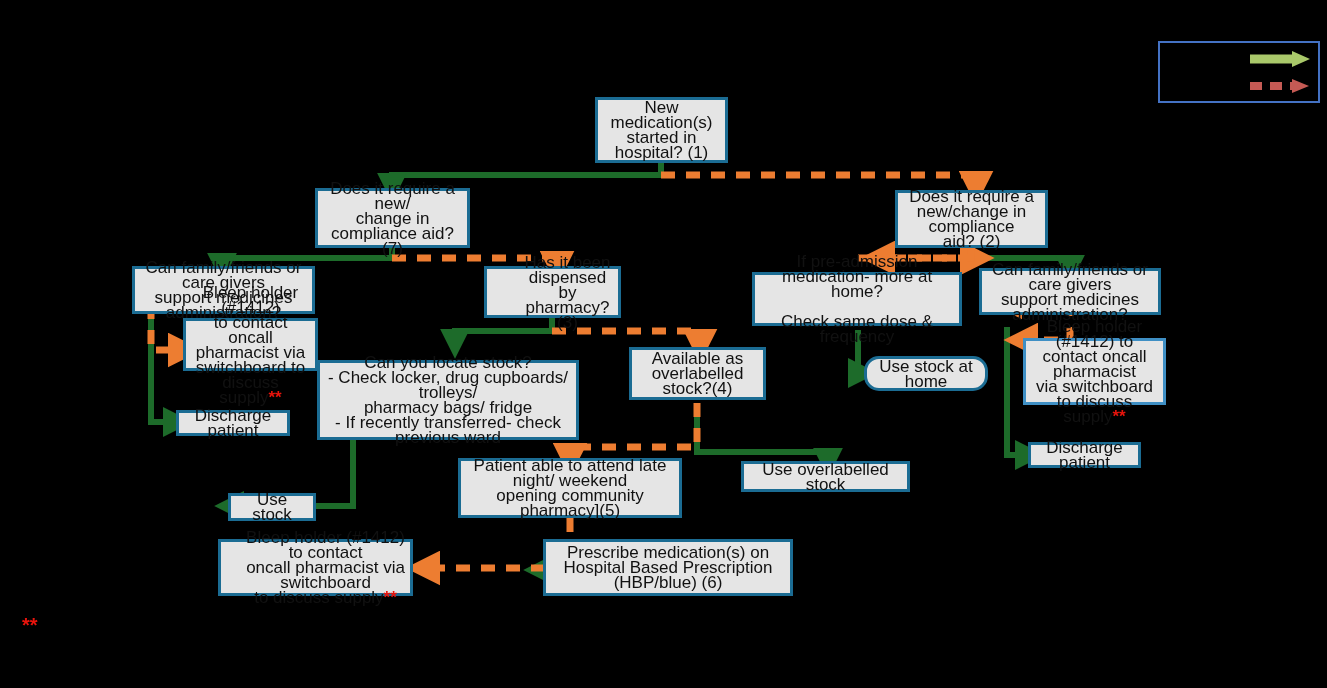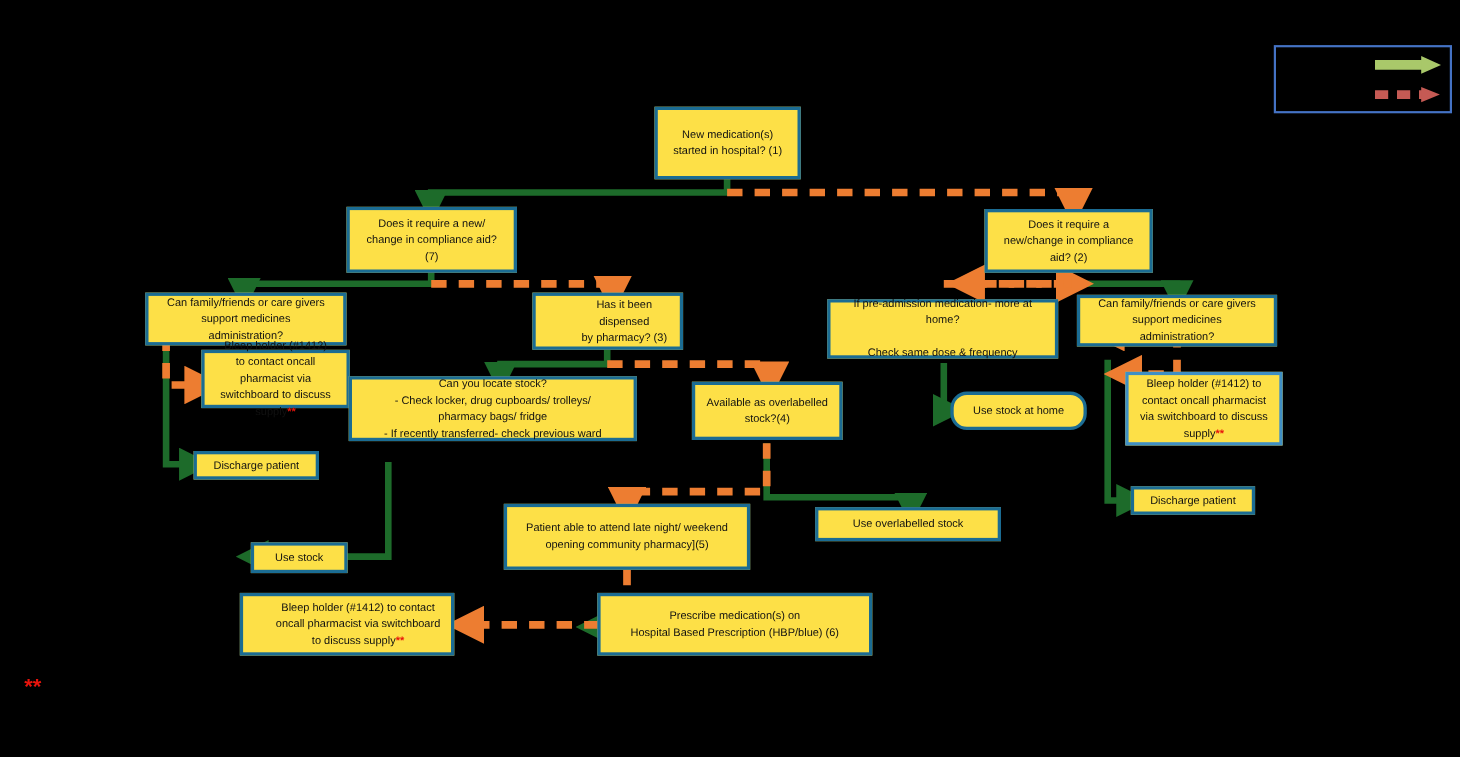--- a/index.html
+++ b/index.html
@@ -1,22 +1,22 @@
 <!DOCTYPE html>
 <html><head>
 <meta charset="utf-8">
 <style>
   html,body{margin:0;padding:0;background:#000;}
   body{width:1327px;height:688px;position:relative;overflow:hidden;
        font-family:"Liberation Sans","DejaVu Sans",sans-serif;}
   #stage{position:absolute;left:0;top:0;width:1327px;height:688px;}
   svg#wires{position:absolute;left:0;top:0;width:1327px;height:688px;}
-  .node{position:absolute;background:#fde047;border:3px solid #1b6c93;
+  .node{position:absolute;background:#e5e5e5;border:3px solid #1b6c93;
         box-sizing:border-box;display:flex;align-items:center;justify-content:center;
-        text-align:center;color:#111;font-size:10px;line-height:15px;
+        text-align:center;color:#111;font-size:17px;line-height:15px;
         padding:2px 4px;z-index:5;}
   .node.light{border-color:#3f8fc4;}
   .node .txt{width:100%;white-space:pre-line;}
   .node .ast{color:#e8140c;font-weight:bold;}
   .legend{position:absolute;left:1158px;top:41px;width:162px;height:62px;
           border:2px solid #4472c4;background:#000;box-sizing:border-box;z-index:6;}
   .legend .lgrow{position:absolute;left:6px;right:6px;height:22px;color:#000;
                  font-size:11px;display:flex;align-items:center;}
   .legend .lgtxt{flex:1;}
   .footmark{position:absolute;left:22px;top:620px;width:18px;height:10px;
@@ -97,21 +97,21 @@
 
   <div class="node" style="left:176px;top:410px;width:114px;height:26px;">
     <span class="txt">Discharge patient</span>
   </div>
 
   <div class="node" style="left:484px;top:266px;width:137px;height:52px;padding-left:34px;">
     <span class="txt">Has it been dispensed
 by pharmacy? (3)</span>
   </div>
 
-  <div class="node" style="left:317px;top:342px;width:262px;height:59px;text-align:center;">
+  <div class="node" style="left:317px;top:360px;width:262px;height:80px;text-align:center;">
     <span class="txt">Can you locate stock?
 - Check locker, drug cupboards/ trolleys/
 pharmacy bags/ fridge
 - If recently transferred- check previous ward</span>
   </div>
 
   <div class="node" style="left:228px;top:493px;width:88px;height:28px;">
     <span class="txt">Use stock</span>
   </div>
 

